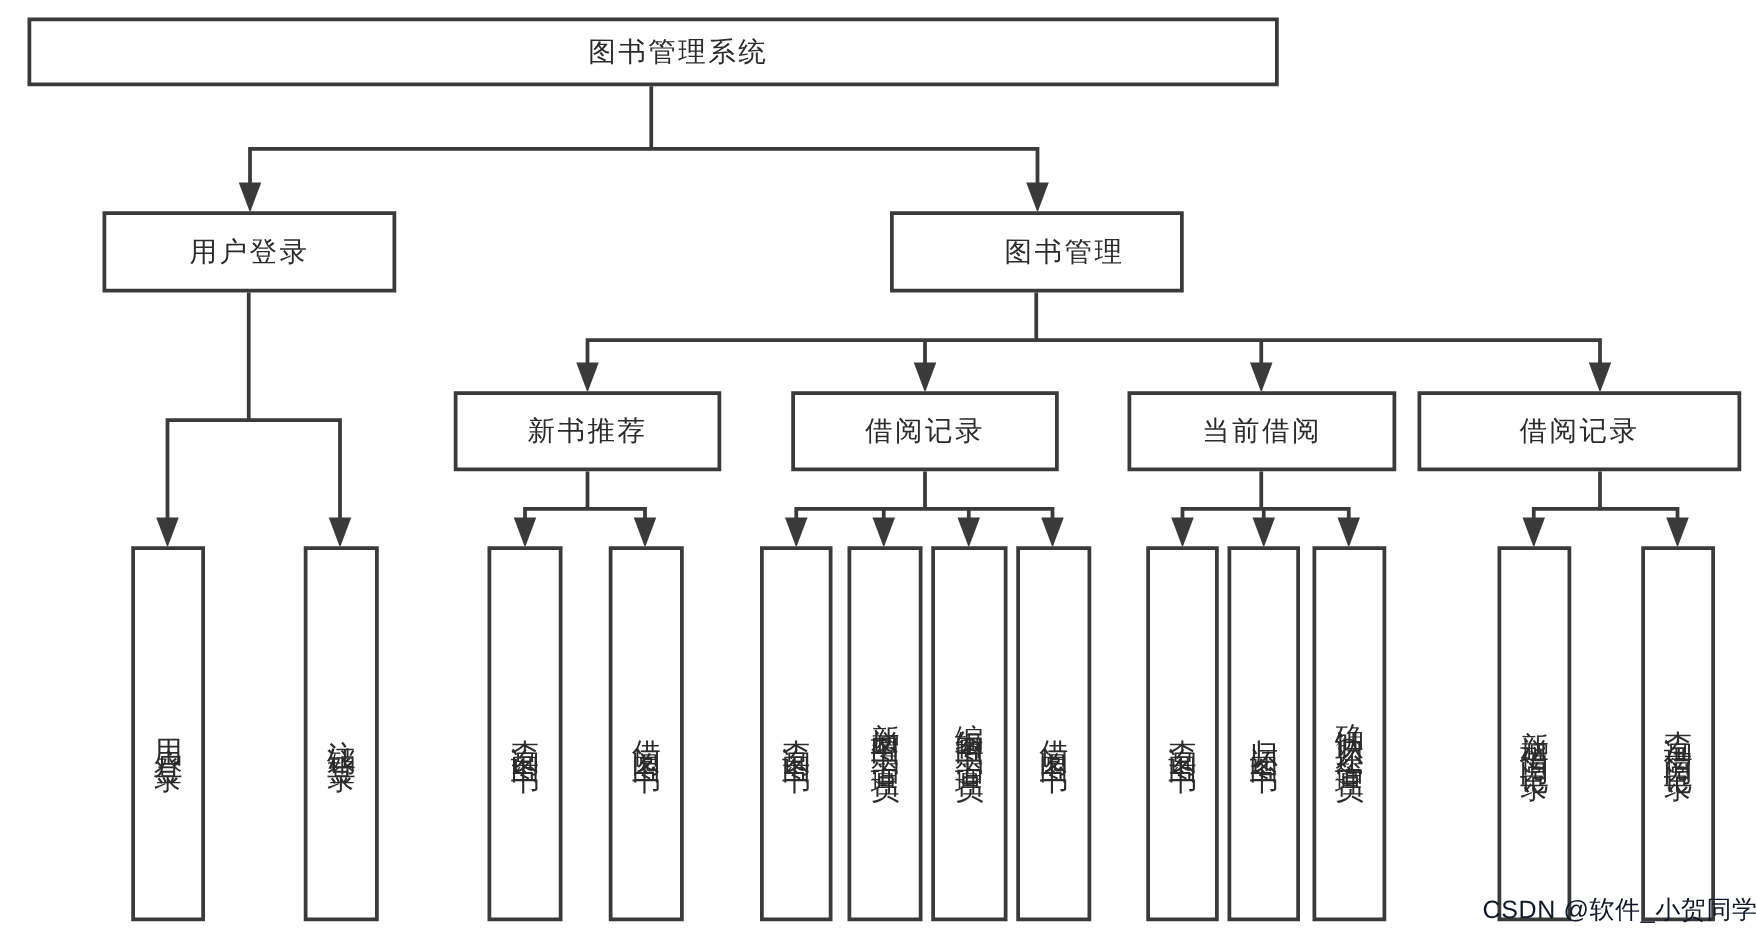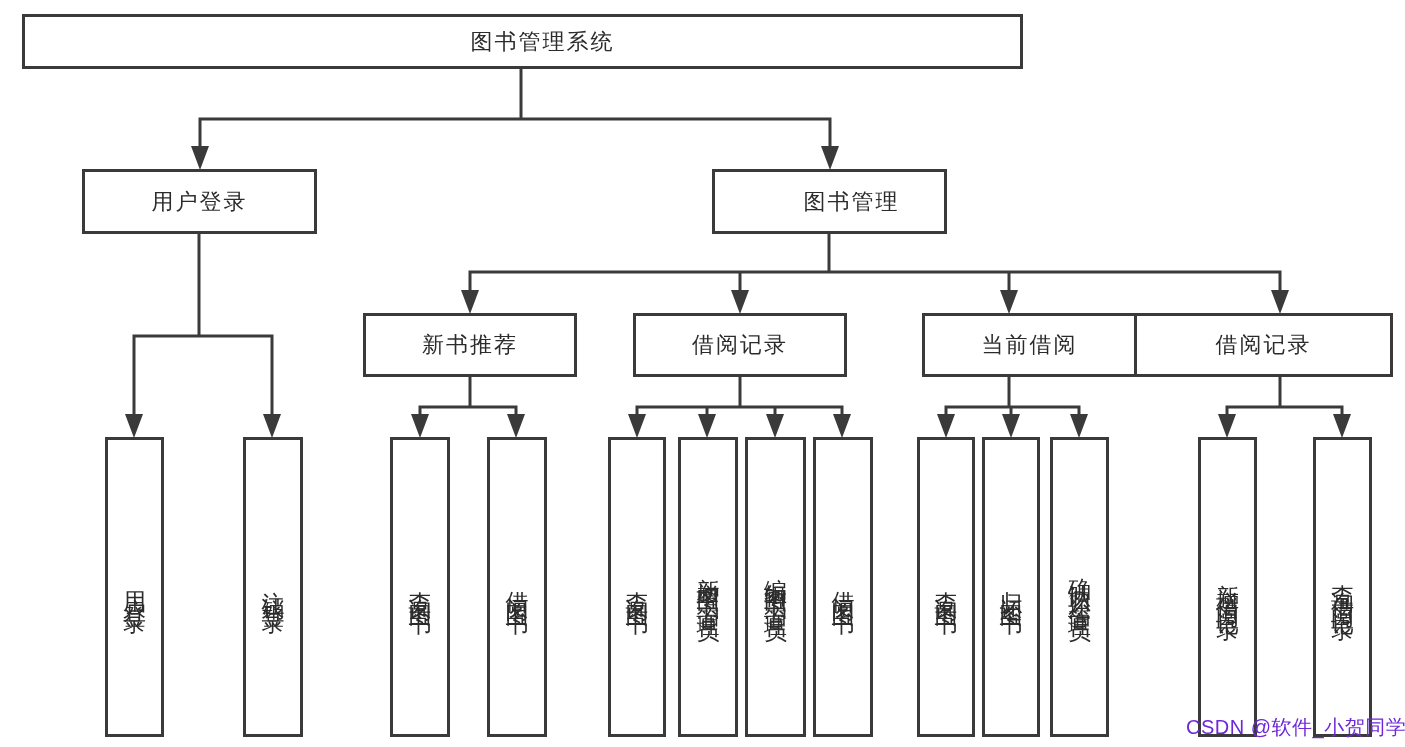--- a/index.html
+++ b/index.html
@@ -45,21 +45,21 @@
     font-size: 23px;
     letter-spacing: 7px;
     line-height: 1;
   }
   .watermark {
     position: absolute;
     left: 1186px;
     top: 714px;
     z-index: 3;
     font-size: 20px;
-    color: #6d28d9;
+    color: #0f172a;
     white-space: nowrap;
     letter-spacing: 0.5px;
   }
 </style>
 </head>
 <body>
 
 <div class="stage">
 
   <svg class="wires" width="1405" height="747" viewBox="0 0 1405 747">
@@ -124,21 +124,21 @@
   <div class="box h" style="left:712px; top:169px; width:235px; height:65px;padding-left:44px;">
     <span>图书管理</span>
   </div>
 
   <div class="box h" style="left:363px; top:313px; width:214px; height:64px;">
     <span>新书推荐</span>
   </div>
   <div class="box h" style="left:633px; top:313px; width:214px; height:64px;">
     <span>借阅记录</span>
   </div>
-  <div class="box h" style="left:922px; top:313px; width:215px; height:64px;">
+  <div class="box h" style="left:902px; top:313px; width:215px; height:64px;">
     <span>当前借阅</span>
   </div>
   <div class="box h" style="left:1134px; top:313px; width:259px; height:64px;text-align:center;">
     <span>借阅记录</span>
   </div>
 
   <div class="box v" style="left:105px; width:59px;">
     <span>用户登录</span>
   </div>
   <div class="box v" style="left:243px; width:60px;">

